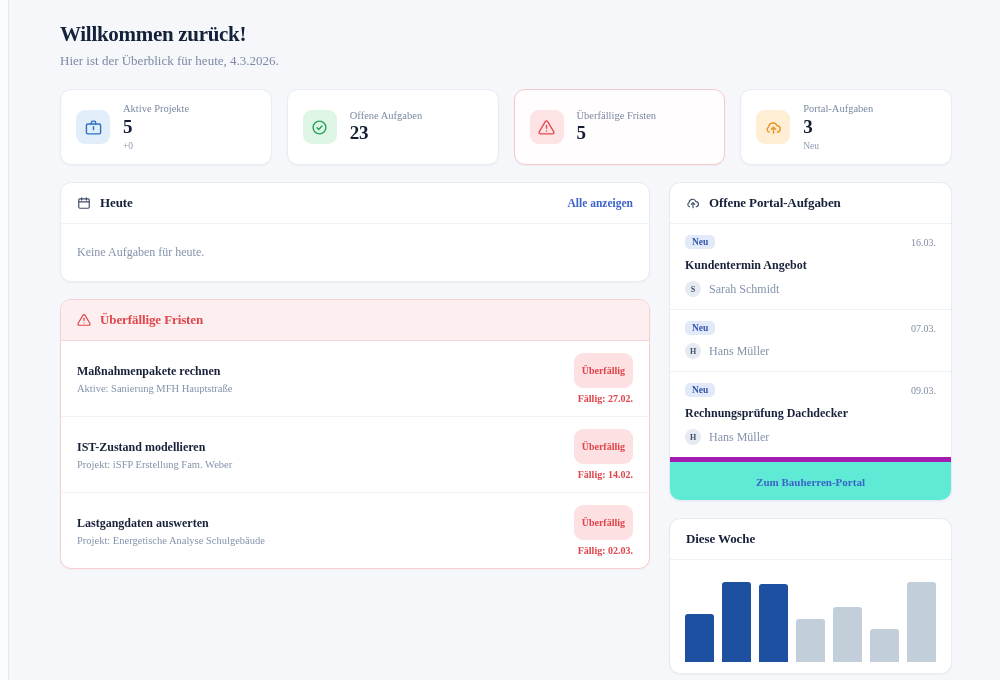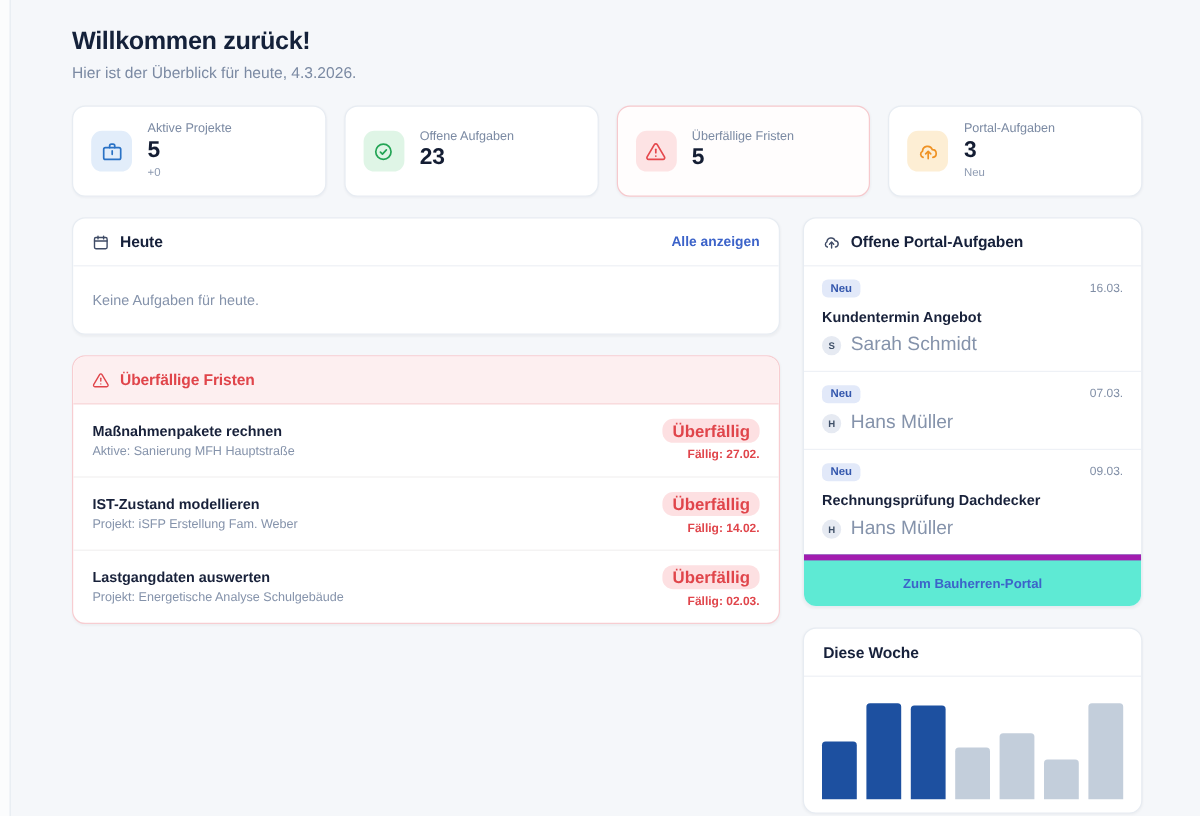--- a/index.html
+++ b/index.html
@@ -32,20 +32,21 @@
     border-right: 1px solid #e3e8ef;
     height: 680px;
   }
 
   .content {
     flex: 1 1 auto;
     height: 680px;
     padding: 22px 48px 0 51px;
     overflow: hidden;
     background: #f5f7fa;
+    font-family: Liberation Serif, serif;
   }
 
   
   .page-title {
     font-size: 21px;
     font-weight: bold;
     letter-spacing: -0.3px;
     color: #14213a;
     line-height: 1.2;
   }
@@ -155,24 +156,24 @@
     gap: 12px;
   }
   .od-row + .od-row { border-top: 1px solid #f2f0f1; }
   .od-name { font-size: 12px; font-weight: bold; color: #18213a; }
   .od-proj { font-size: 10.5px; color: #8593ab; margin-top: 4px; }
   .od-right { text-align: right; flex: 0 0 auto; }
   .badge-od {
     display: inline-block;
     background: #fde0e2;
     color: #e0454b;
-    font-size: 14px;
+    font-size: 10px;
     font-weight: bold;
     border-radius: 9px;
-    padding: 2px 8px;
+    padding: 12px 8px;
   }
   .od-due {
     margin-top: 5px;
     font-size: 10px;
     font-weight: bold;
     color: #e0454b;
   }
 
   
   .pt-row { padding: 11px 15px 12px; }
@@ -199,21 +200,21 @@
   .pt-person { display: flex; align-items: center; gap: 8px; margin-top: 8px; }
   .avatar {
     width: 16px; height: 16px;
     border-radius: 50%;
     background: #e6eaf2;
     color: #3f5068;
     font-size: 8px;
     font-weight: bold;
     display: flex; align-items: center; justify-content: center;
   }
-  .pt-pname { font-size: 16px; color: #8593ab; }
+  .pt-pname { font-size: 12px; color: #8593ab; }
   .card-foot {
     padding: 10px 15px;
     text-align: center;
     border-top: 5px solid #a21caf;
     background: #5eead4;
   }
   .card-foot .link { font-size: 11px; }
 
   
   .chart-wrap { padding: 16px 15px 11px; }

